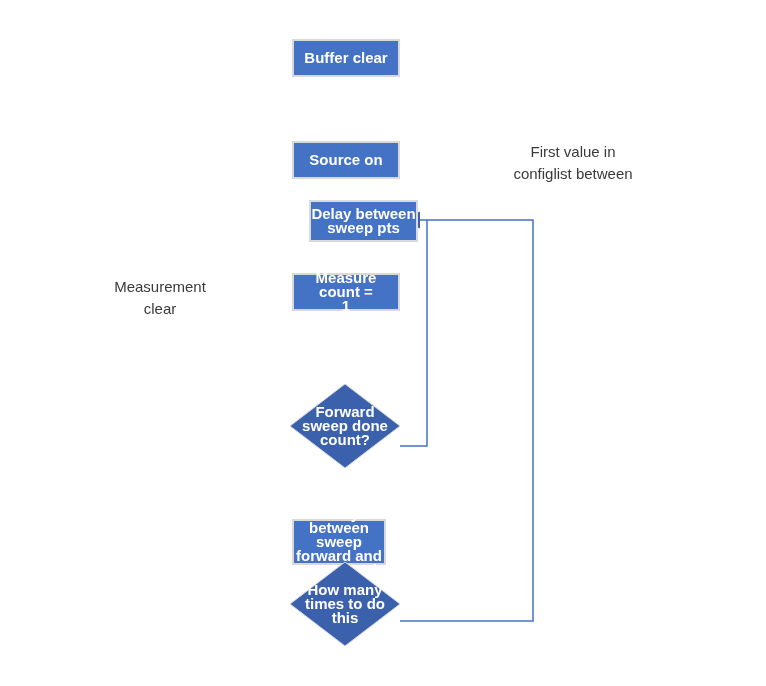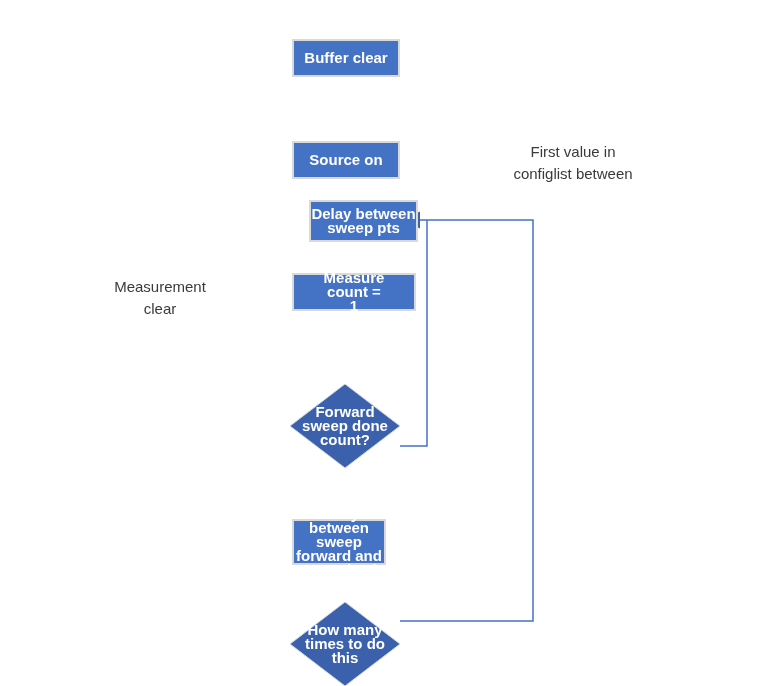--- a/index.html
+++ b/index.html
@@ -96,36 +96,36 @@
 
 
   <div class="node-box" style="left:292px; top:141px; width:108px; height:38px;">
     <div class="node-label">Source on</div>
   </div>
 
   <div class="node-box" style="left:292px; top:200px; width:109px; height:42px;margin-left:17px;">
     <div class="node-label">Delay between sweep pts</div>
   </div>
 
-  <div class="node-box" style="left:292px; top:273px; width:124px; height:38px;">
+  <div class="node-box" style="left:292px; top:273px; width:108px; height:38px;">
     <div class="node-label w64">Measure count = 1</div>
   </div>
 
 
   <div class="diamond" style="left:290px; top:384px;">
     <svg width="110" height="84" viewBox="0 0 110 84">
       <polygon points="55,0 110,42 55,84 0,42"></polygon>
     </svg>
     <div class="node-label">Forward sweep done count?</div>
   </div>
 
   <div class="node-box" style="left:292px; top:519px; width:94px; height:46px;">
     <div class="node-label w104">Delay between sweep forward and sweep back</div>
   </div>
 
-  <div class="diamond" style="left:290px; top:602px;">
+  <div class="diamond" style="left:290px; top:562px;">
     <svg width="110" height="84" viewBox="0 0 110 84">
       <polygon points="55,0 110,42 55,84 0,42"></polygon>
     </svg>
     <div class="node-label">How many times to do this</div>
   </div>
 
 </div>
 
 </body></html>

